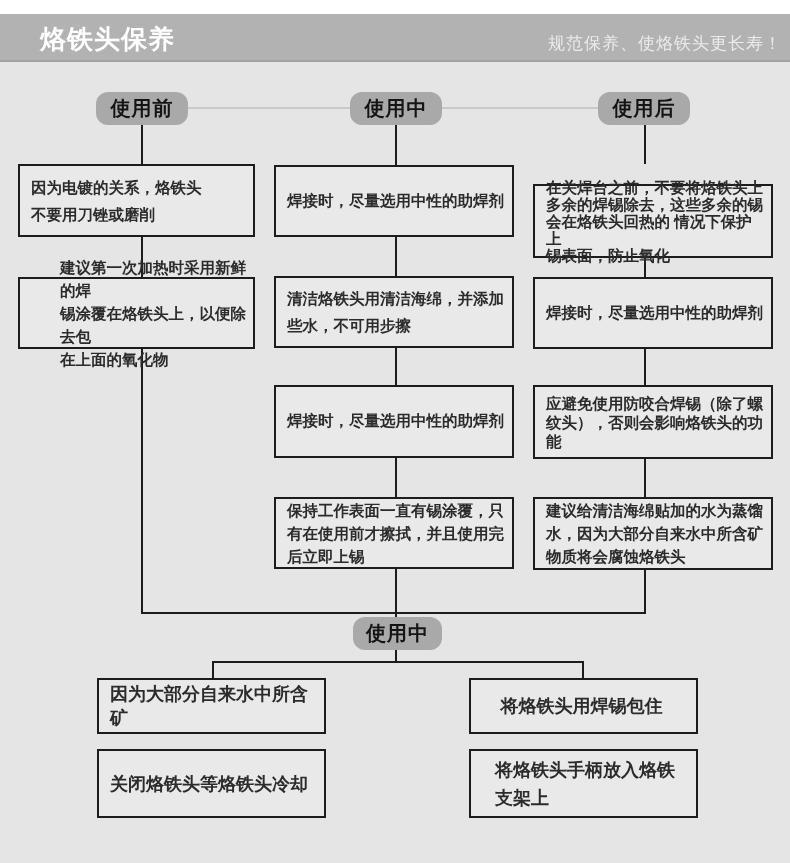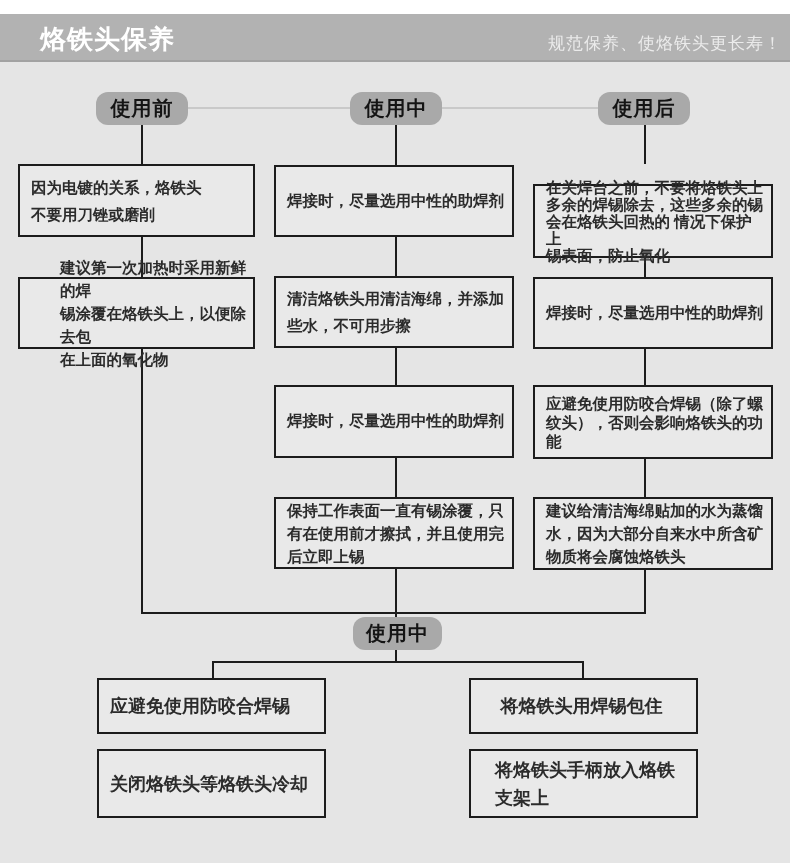--- a/index.html
+++ b/index.html
@@ -73,21 +73,21 @@
   <div class="box" style="left:533px;top:277px;width:240px;height:72px;">焊接时，尽量选用中性的助焊剂</div>
   <div class="box lh23" style="left:533px;top:497px;width:240px;height:73px;">建议给清洁海绵贴加的水为蒸馏
 水，因为大部分自来水中所含矿
 物质将会腐蚀烙铁头</div>
   <div class="box lh19" style="left:533px;top:385px;width:240px;height:74px;">应避免使用防咬合焊锡（除了螺
 纹头），否则会影响烙铁头的功
 能</div>
 
   <div class="pill" style="left:353px;top:617px;width:89px;">使用中</div>
 
-  <div class="box bbox" style="left:97px;top:678px;width:229px;height:56px;">应避免使用防咬合焊锡</div>
+  <div class="box bbox" style="left:97px;top:678px;width:229px;height:56px;">因为大部分自来水中所含矿</div>
   <div class="box bbox centered" style="left:469px;top:678px;width:229px;height:56px;">将烙铁头用焊锡包住</div>
   <div class="box bbox" style="left:97px;top:749px;width:229px;height:69px;">关闭烙铁头等烙铁头冷却</div>
   <div class="box bbox pad20" style="left:469px;top:749px;width:229px;height:69px;">将烙铁头手柄放入烙铁
 支架上</div>
 
   <div>
 
     <div class="line" style="left:141px;top:125px;width:2px;height:39px;"></div>
     <div class="line" style="left:141px;top:237px;width:2px;height:40px;"></div>
     <div class="line" style="left:141px;top:349px;width:2px;height:265px;"></div>

